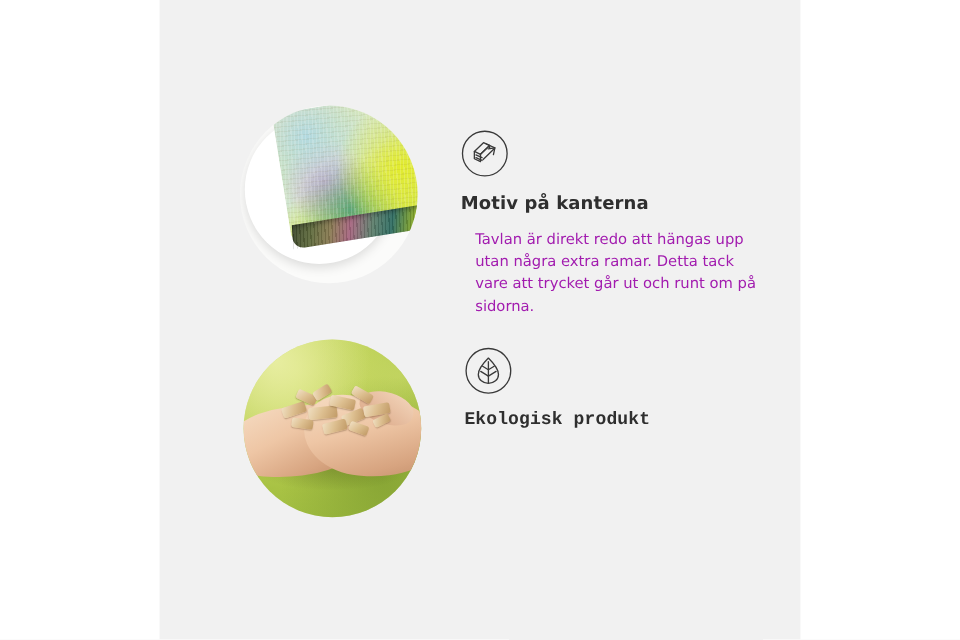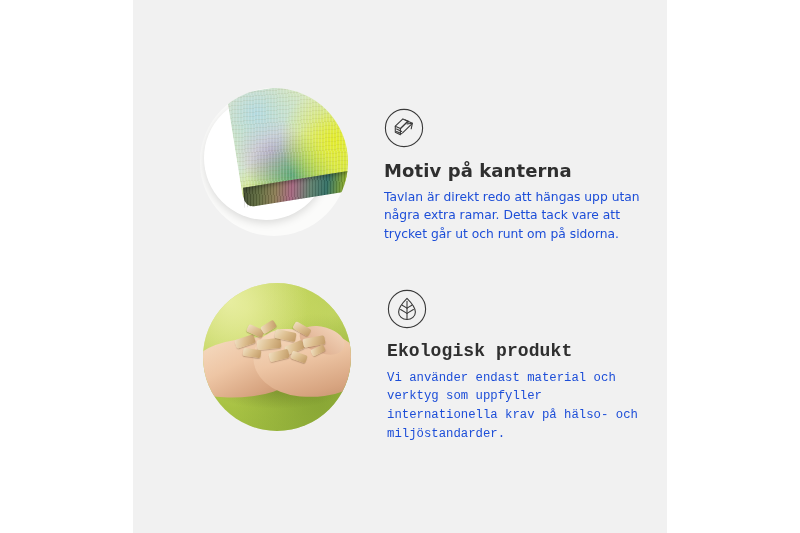--- a/index.html
+++ b/index.html
@@ -189,31 +189,31 @@
 
   .icon-wrap {
     width: 40px;
     height: 40px;
     margin-bottom: 12px;
   }
   .icon-wrap svg { display: block; }
 
   .feature-title {
     margin: 0 0 6px 0;
-    font-size: 18px;
+    font-size: 15px;
     font-weight: 600;
     color: #2f2f2f;
     letter-spacing: .1px;
     line-height: 1.2;
   }
   .feature-desc {
-    margin: 0;
+    margin: 12px;
     font-size: 12.3px;
     line-height: 1.52;
-    color: #1d4ed8;
+    color: #a21caf;
   }
 </style>
 </head>
 <body>
 
 <div class="page">
   <div class="panel">
 
     <div class="feature feature-1">
 
@@ -278,18 +278,17 @@
               <path d="M20 9.4 C25.6 15.0 28.4 19.3 28.4 23.0 C28.4 27.3 24.6 30.5 20 30.5 C15.4 30.5 11.6 27.3 11.6 23.0 C11.6 19.3 14.4 15.0 20 9.4 Z"></path>
               <path d="M20 12.4 L20 30.2"></path>
               <path d="M20 19.1 L15.2 16.2"></path>
               <path d="M20 19.1 L24.8 16.2"></path>
               <path d="M20 24.4 L13.6 20.5"></path>
               <path d="M20 24.4 L26.4 20.5"></path>
             </g>
           </svg>
         </div>
         <h3 class="feature-title">Ekologisk produkt</h3>
-        <p class="feature-desc">Vi använder endast material och verktyg som uppfyller internationella krav på hälso- och miljöstandarder.</p>
       </div>
     </div>
 
   </div>
 </div>
 
 </body></html>

